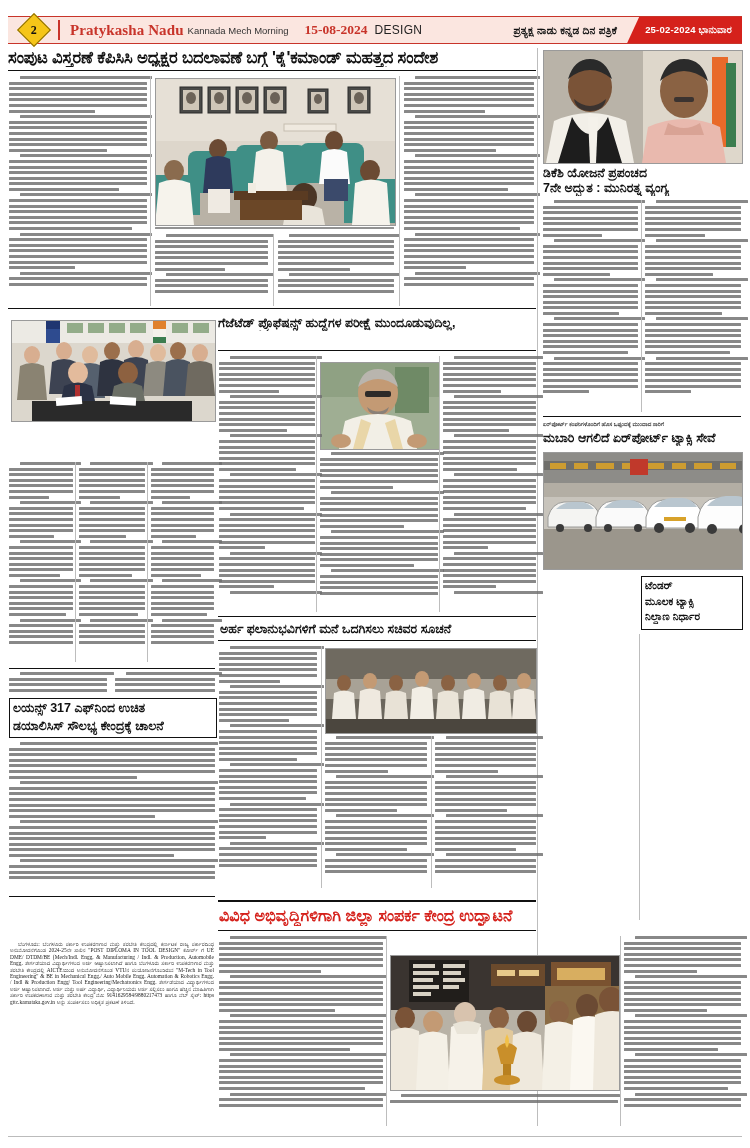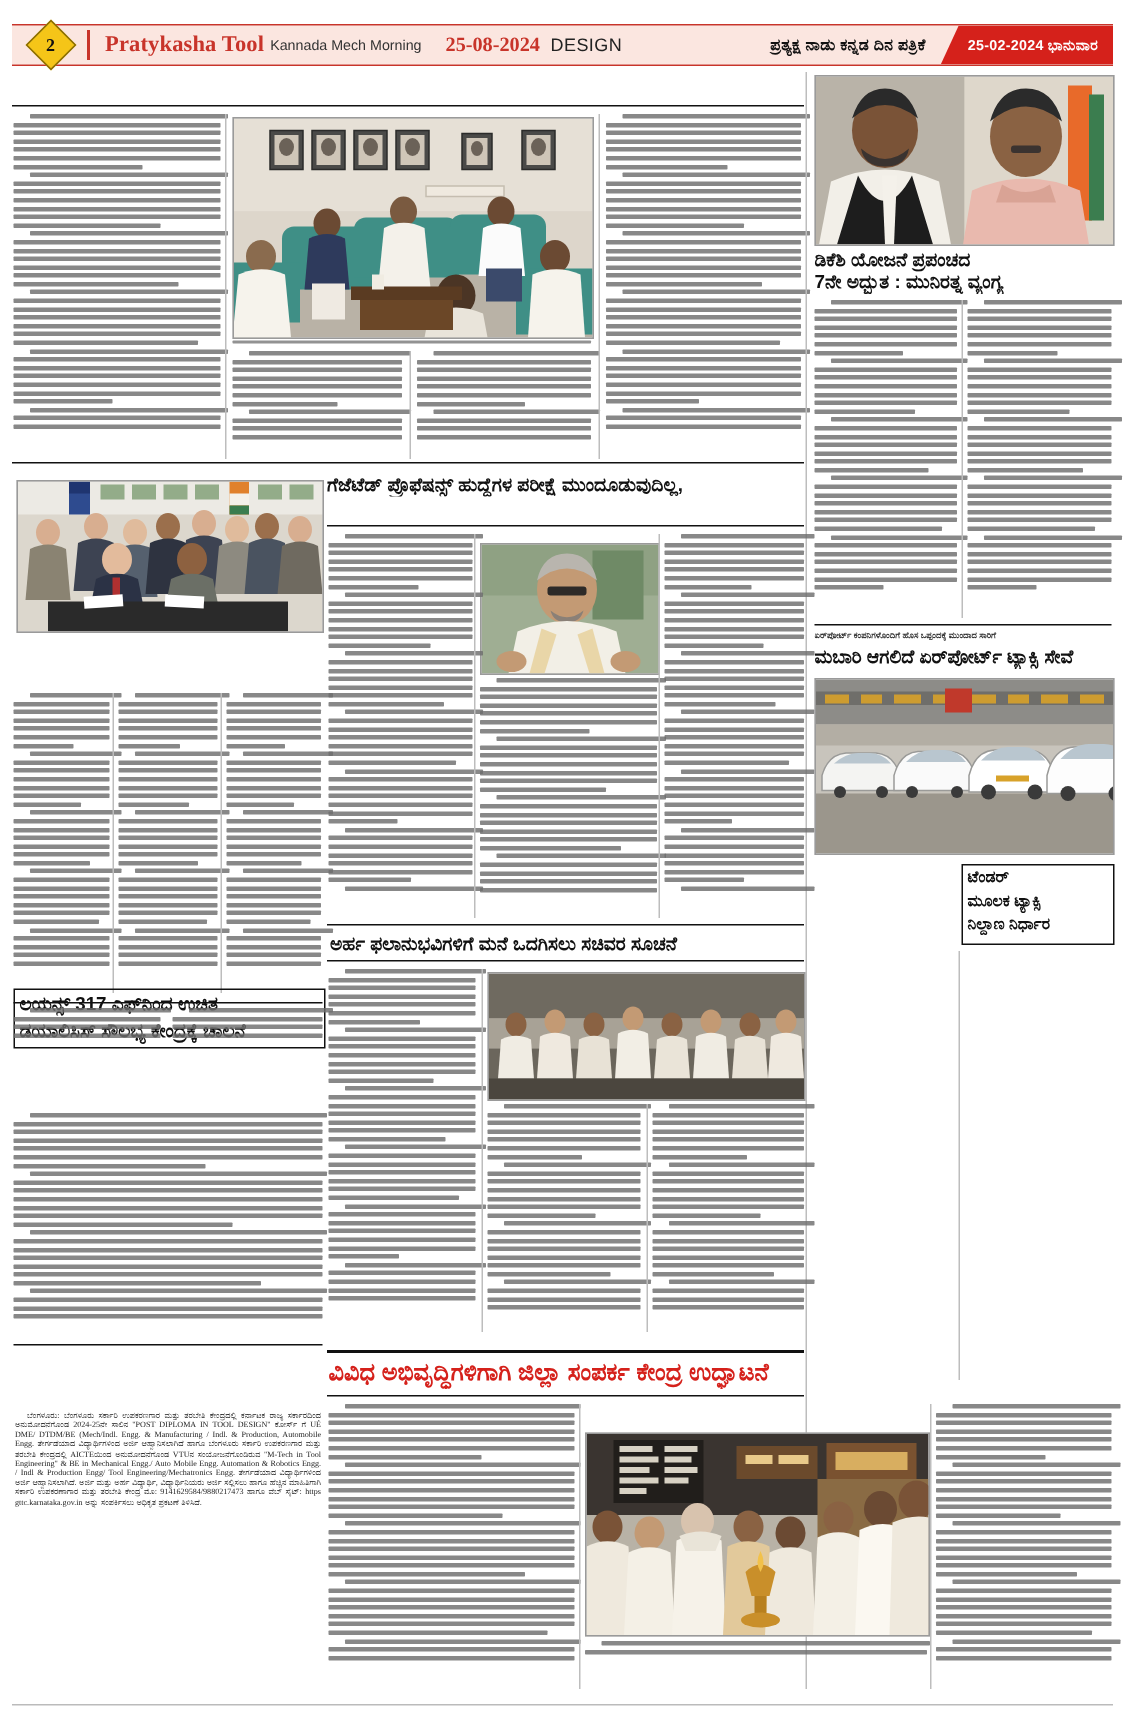--- a/index.html
+++ b/index.html
@@ -43,28 +43,31 @@
 </head>
 <body>
 
 <div class="page">
 
   <div class="masthead">
     <div class="mh-diamond">
       <span>2</span>
     </div>
     <div class="mh-rule"></div>
-    <div class="mh-title">Pratykasha Tool</div>
+    <div class="mh-title">Pratykasha Nadu</div>
     <div class="mh-sub">Kannada Mech Morning</div>
-    <div class="mh-date">25-08-2024</div>
+    <div class="mh-date">15-08-2024</div>
     <div class="mh-day">DESIGN</div>
     <div class="mh-kn">ಪ್ರತ್ಯಕ್ಷ ನಾಡು ಕನ್ನಡ ದಿನ ಪತ್ರಿಕೆ</div>
     <div class="mh-redbox">25-02-2024 ಭಾನುವಾರ</div>
   </div>
 
+  <div style="position:absolute;left:8px;top:48px;width:528px;">
+    <div style="font-size:16.5px;font-weight:bold;line-height:19px;letter-spacing:-.2px;white-space:nowrap;overflow:hidden;">ಸಂಪುಟ ವಿಸ್ತರಣೆ ಕೆಪಿಸಿಸಿ ಅಧ್ಯಕ್ಷರ ಬದಲಾವಣೆ ಬಗ್ಗೆ 'ಕೈ'ಕಮಾಂಡ್ ಮಹತ್ತ್ವದ ಸಂದೇಶ</div>
+  </div>
   <div style="position:absolute;left:8px;top:70px;width:528px;height:1px;background:#111;"></div>
 
   <div style="position:absolute;left:9px;top:76px;width:138px;">
     <div class="kntext" id="gen-lead1">
         <div class="kl i" style="width:96%"></div>
         <div class="kl" style="width:100%"></div>
         <div class="kl" style="width:100%"></div>
         <div class="kl" style="width:100%"></div>
         <div class="kl" style="width:100%"></div>
         <div class="kl" style="width:100%"></div>
@@ -847,21 +850,21 @@
         <div class="kl i" style="width:96%"></div>
         <div class="kl" style="width:100%"></div>
         <div class="kl" style="width:100%"></div>
         <div class="kl" style="width:100%"></div>
       </div>
   </div>
   <div class="vsep" style="left:321px;top:646px;height:242px;"></div>
   <div class="vsep" style="left:431px;top:736px;height:152px;"></div>
 
   <div style="position:absolute;left:9px;top:668px;width:206px;height:1px;background:#111;"></div>
-  <div class="boxborder" style="position:absolute;left:9px;top:659px;width:206px;height:38px;">
+  <div class="boxborder" style="position:absolute;left:9px;top:698px;width:206px;height:38px;">
     <div style="font-size:12.5px;font-weight:bold;line-height:17px;padding:1px 3px;white-space:nowrap;overflow:hidden;">ಲಯನ್ಸ್ 317 ಎಫ್‌ನಿಂದ ಉಚಿತ</div>
     <div style="font-size:12.5px;font-weight:bold;line-height:17px;padding:0 3px;white-space:nowrap;overflow:hidden;">ಡಯಾಲಿಸಿಸ್ ಸೌಲಭ್ಯ ಕೇಂದ್ರಕ್ಕೆ ಚಾಲನೆ</div>
   </div>
 
   <div style="position:absolute;left:9px;top:672px;width:98px;">
     <div class="kntext" id="gen-dpre1">
         <div class="kl i" style="width:96%"></div>
         <div class="kl" style="width:100%"></div>
         <div class="kl" style="width:100%"></div>
         <div class="kl" style="width:100%"></div>

